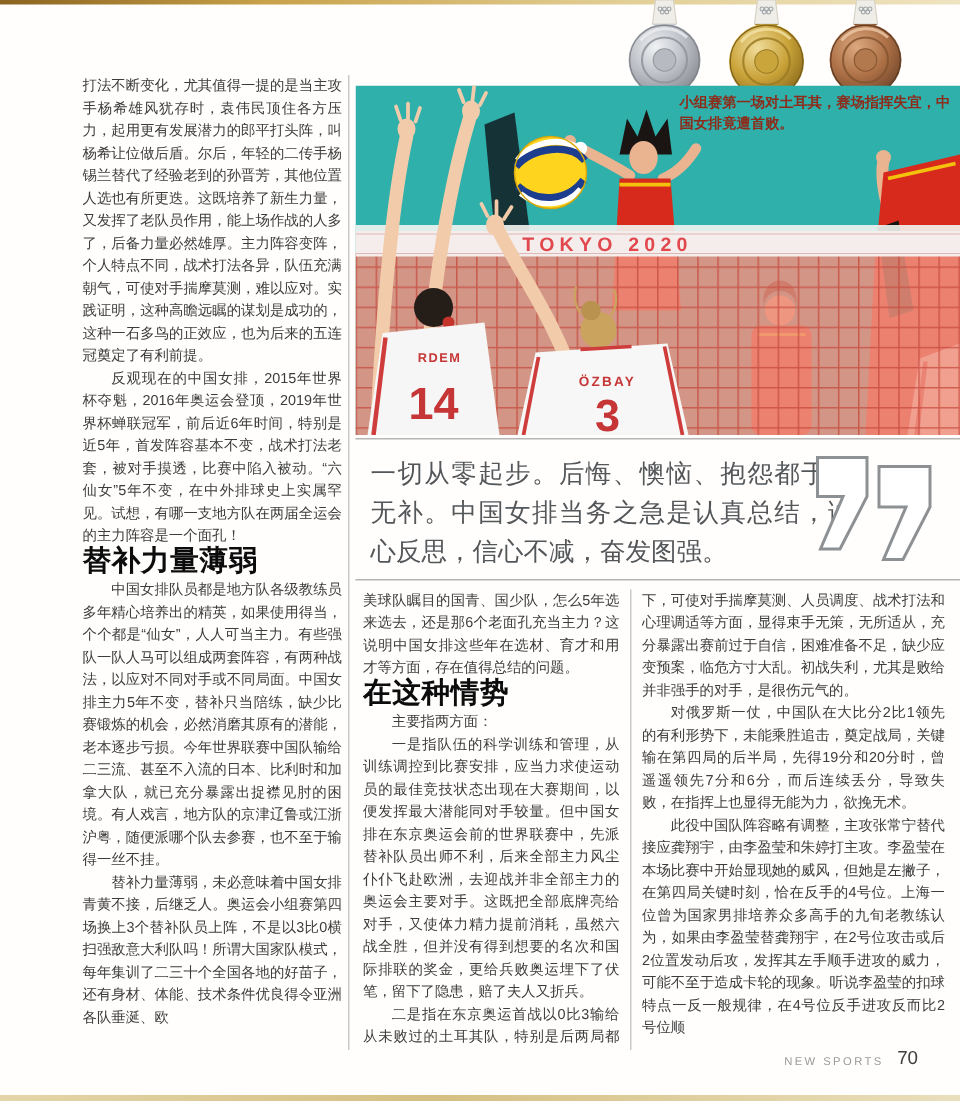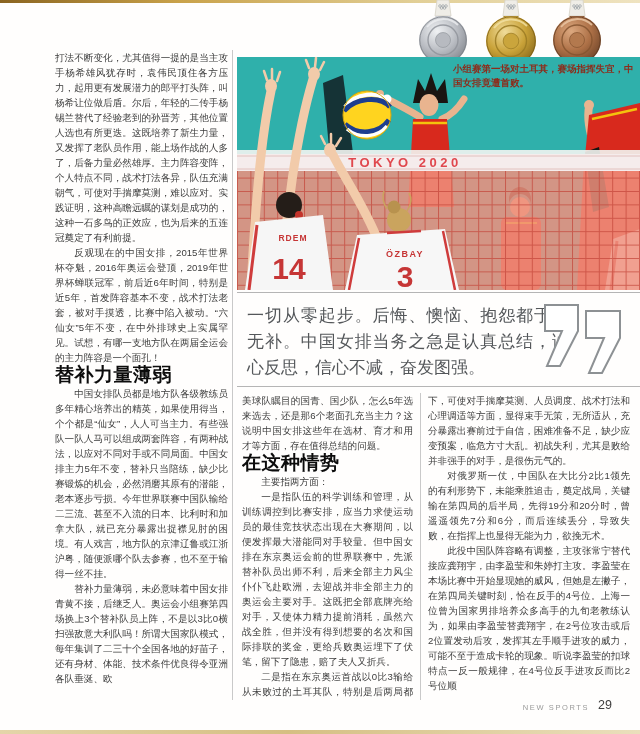--- a/index.html
+++ b/index.html
@@ -232,17 +232,17 @@
   <div class="vd vd2"></div>
 
   <div class="col col3">
     <p class="cont">下，可使对手揣摩莫测、人员调度、战术打法和心理调适等方面，显得束手无策，无所适从，充分暴露出赛前过于自信，困难准备不足，缺少应变预案，临危方寸大乱。初战失利，尤其是败给并非强手的对手，是很伤元气的。</p>
     <p>对俄罗斯一仗，中国队在大比分2比1领先的有利形势下，未能乘胜追击，奠定战局，关键输在第四局的后半局，先得19分和20分时，曾遥遥领先7分和6分，而后连续丢分，导致失败，在指挥上也显得无能为力，欲挽无术。</p>
     <p>此役中国队阵容略有调整，主攻张常宁替代接应龚翔宇，由李盈莹和朱婷打主攻。李盈莹在本场比赛中开始显现她的威风，但她是左撇子，在第四局关键时刻，恰在反手的4号位。上海一位曾为国家男排培养众多高手的九旬老教练认为，如果由李盈莹替龚翔宇，在2号位攻击或后2位置发动后攻，发挥其左手顺手进攻的威力，可能不至于造成卡轮的现象。听说李盈莹的扣球特点一反一般规律，在4号位反手进攻反而比2号位顺</p>
   </div>
 
   <div class="footer">
     <span class="brand">NEW SPORTS</span>
-    <span class="pnum">29</span>
+    <span class="pnum">70</span>
   </div>
 
   <div class="bottom-border"></div>
 </div>
 
 </body></html>

